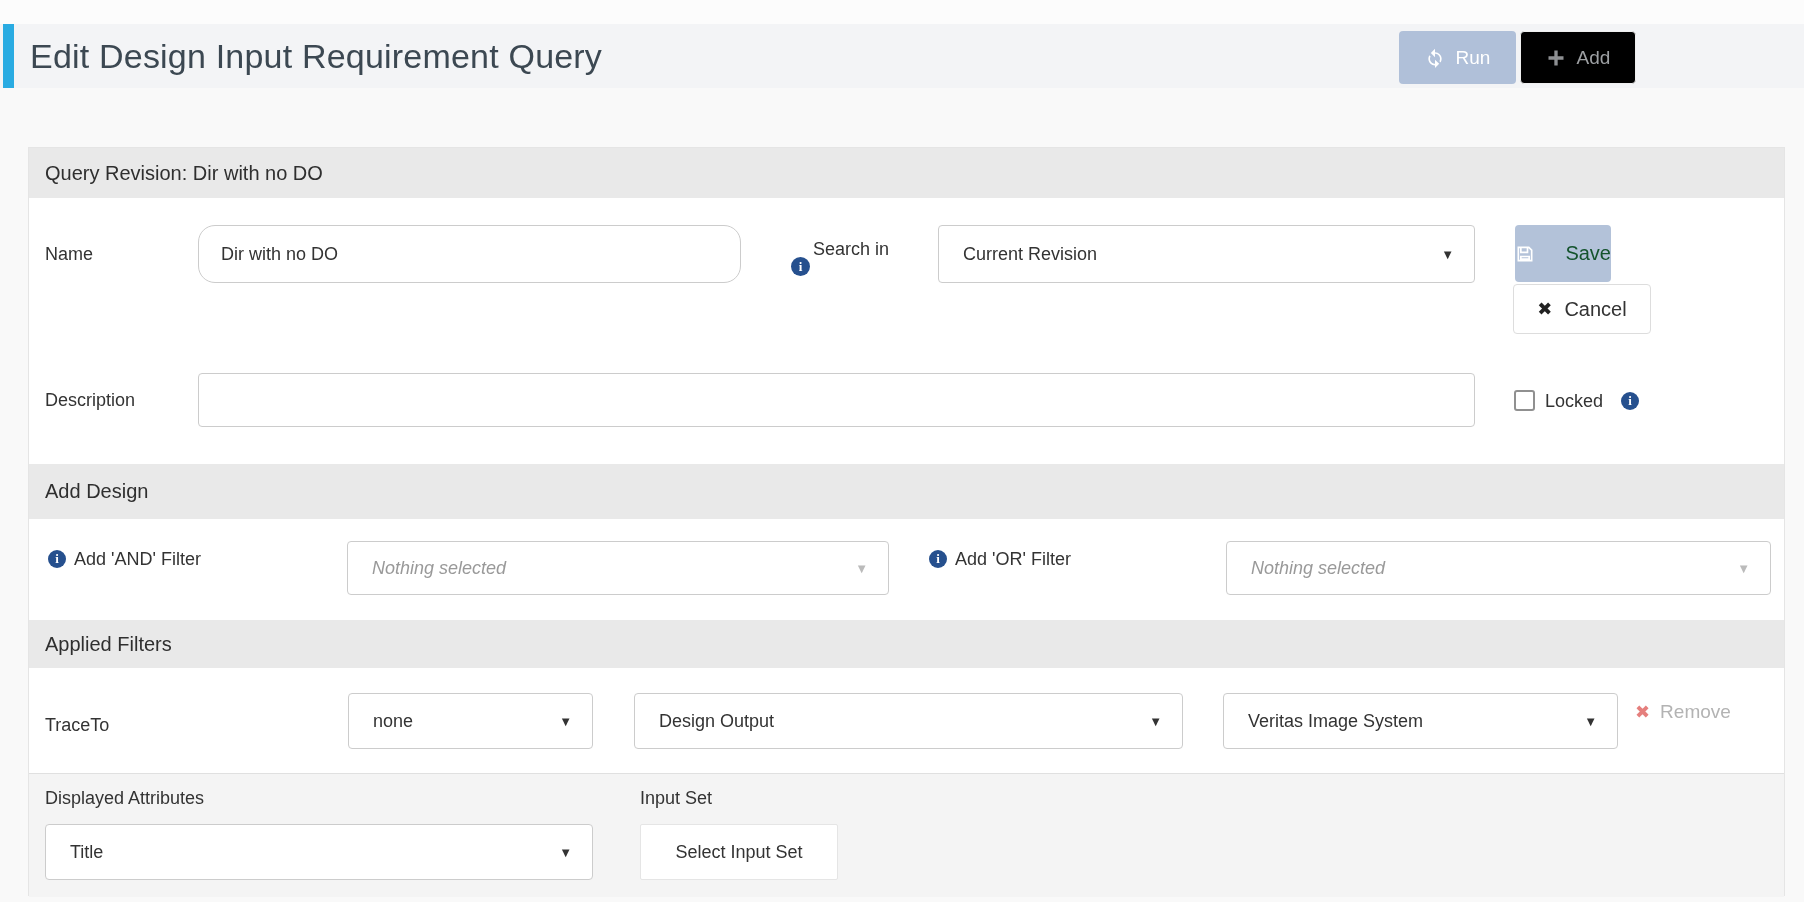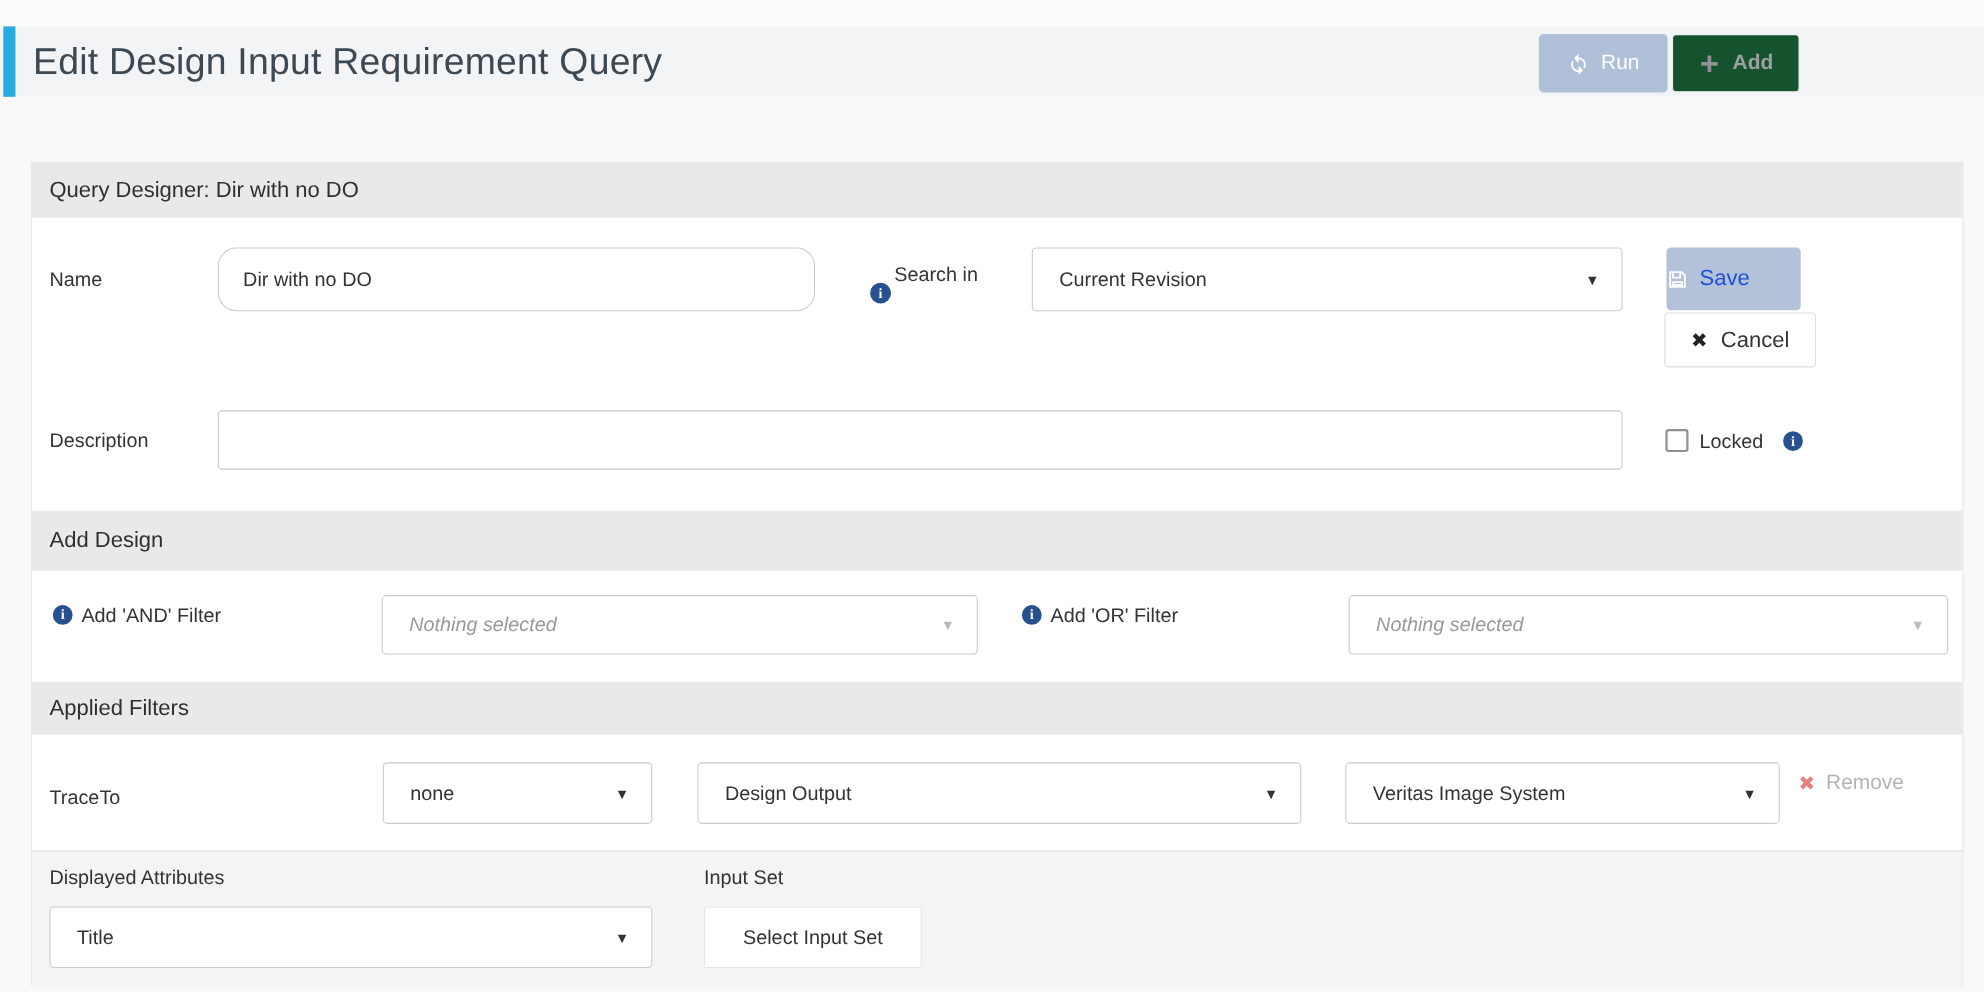--- a/index.html
+++ b/index.html
@@ -16,21 +16,21 @@
   .page-title{
     position:absolute;left:30px;top:24px;height:64px;display:flex;align-items:center;
     font-size:34px;font-weight:400;color:#3c4852;letter-spacing:.2px;
   }
   .hbtn{
     position:absolute;top:31px;height:53px;border-radius:4px;
     display:flex;align-items:center;justify-content:center;gap:11px;
     font-size:19px;cursor:pointer;box-sizing:border-box;
   }
   .hbtn.run{left:1399px;width:117px;background:#b0c0d9;color:#ffffff;}
-  .hbtn.ghost{background:#14532d;border:1px solid #efefef;color:#9da0a3;font-weight:bold;}
+  .hbtn.ghost{background:#000000;border:1px solid #efefef;color:#9da0a3;}
   .hbtn.add{left:1520px;width:116px;}
   .hbtn.import{left:1640px;width:145px;}
   .hicon{width:20px;height:20px;display:inline-block;flex:0 0 auto;}
   
   .panel{
     position:absolute;left:28px;top:147px;width:1757px;height:749px;
     background:#ffffff;border:1px solid #e5e5e5;box-sizing:border-box;
   }
   .sec-header{
     position:absolute;left:0;width:1755px;height:50px;background:#e9e9e9;
@@ -51,23 +51,23 @@
   .sel .caret{font-size:13px;color:#333;line-height:1;}
   .sel.empty{color:#999;}
   .sel.empty .txt{font-style:italic;}
   .sel.empty .caret{color:#bbb;}
   .info-icon{
     position:absolute;width:19px;height:19px;border-radius:50%;background:#26508e;
     color:#fff;display:flex;align-items:center;justify-content:center;
     font-size:13px;font-weight:bold;font-family:"Liberation Serif",serif;cursor:pointer;
   }
   .btn-save{
-    position:absolute;left:1486px;top:77px;width:122px;height:57px;background:#b3c2d9;
-    border-radius:4px;color:#1d4ed8;font-size:20px;display:flex;align-items:center;
-    justify-content:flex-start;gap:10px;cursor:pointer;
+    position:absolute;left:1486px;top:77px;width:96px;height:57px;background:#b3c2d9;
+    border-radius:4px;color:#14532d;font-size:20px;display:flex;align-items:center;
+    justify-content:space-between;gap:10px;cursor:pointer;
   }
   .btn-cancel{
     position:absolute;left:1484px;top:136px;width:138px;height:50px;background:#fff;
     border:1px solid #ddd;border-radius:4px;color:#333;font-size:20px;box-sizing:border-box;
     display:flex;align-items:center;justify-content:center;gap:12px;cursor:pointer;
   }
   .btn-cancel .x{font-size:18px;color:#222;}
   .checkbox{
     position:absolute;left:1485px;top:242px;width:21px;height:21px;background:#fff;
     border:2px solid #909090;border-radius:3px;box-sizing:border-box;cursor:pointer;
@@ -115,21 +115,21 @@
           <path fill="#8e9093" d="M10 3h4v7h7v4h-7v7h-4v-7H3v-4h7z"></path>
         </svg>
     </span>
     <span>Add</span>
   </div>
 
 
   <div class="panel">
 
     <div class="sec-header" style="top:0;">
-      <span>Query Designer: Dir with no DO</span>
+      <span>Query Revision: Dir with no DO</span>
     </div>
 
     <div class="lbl" style="left:16px;top:96px;">Name</div>
     <input class="tinput" style="left: 169px; top: 77px; width: 543px; height: 58px; border-radius: 17px;" value="Dir with no DO">
 
     <span class="info-icon" style="left:762px;top:109px;">i</span>
     <div class="lbl" style="left:772px;top:87px;width:88px;text-align:right;line-height:28px;">Search in</div>
 
     <div class="sel" style="left:909px;top:77px;width:537px;height:58px;">
       <span class="txt">Current Revision</span>

